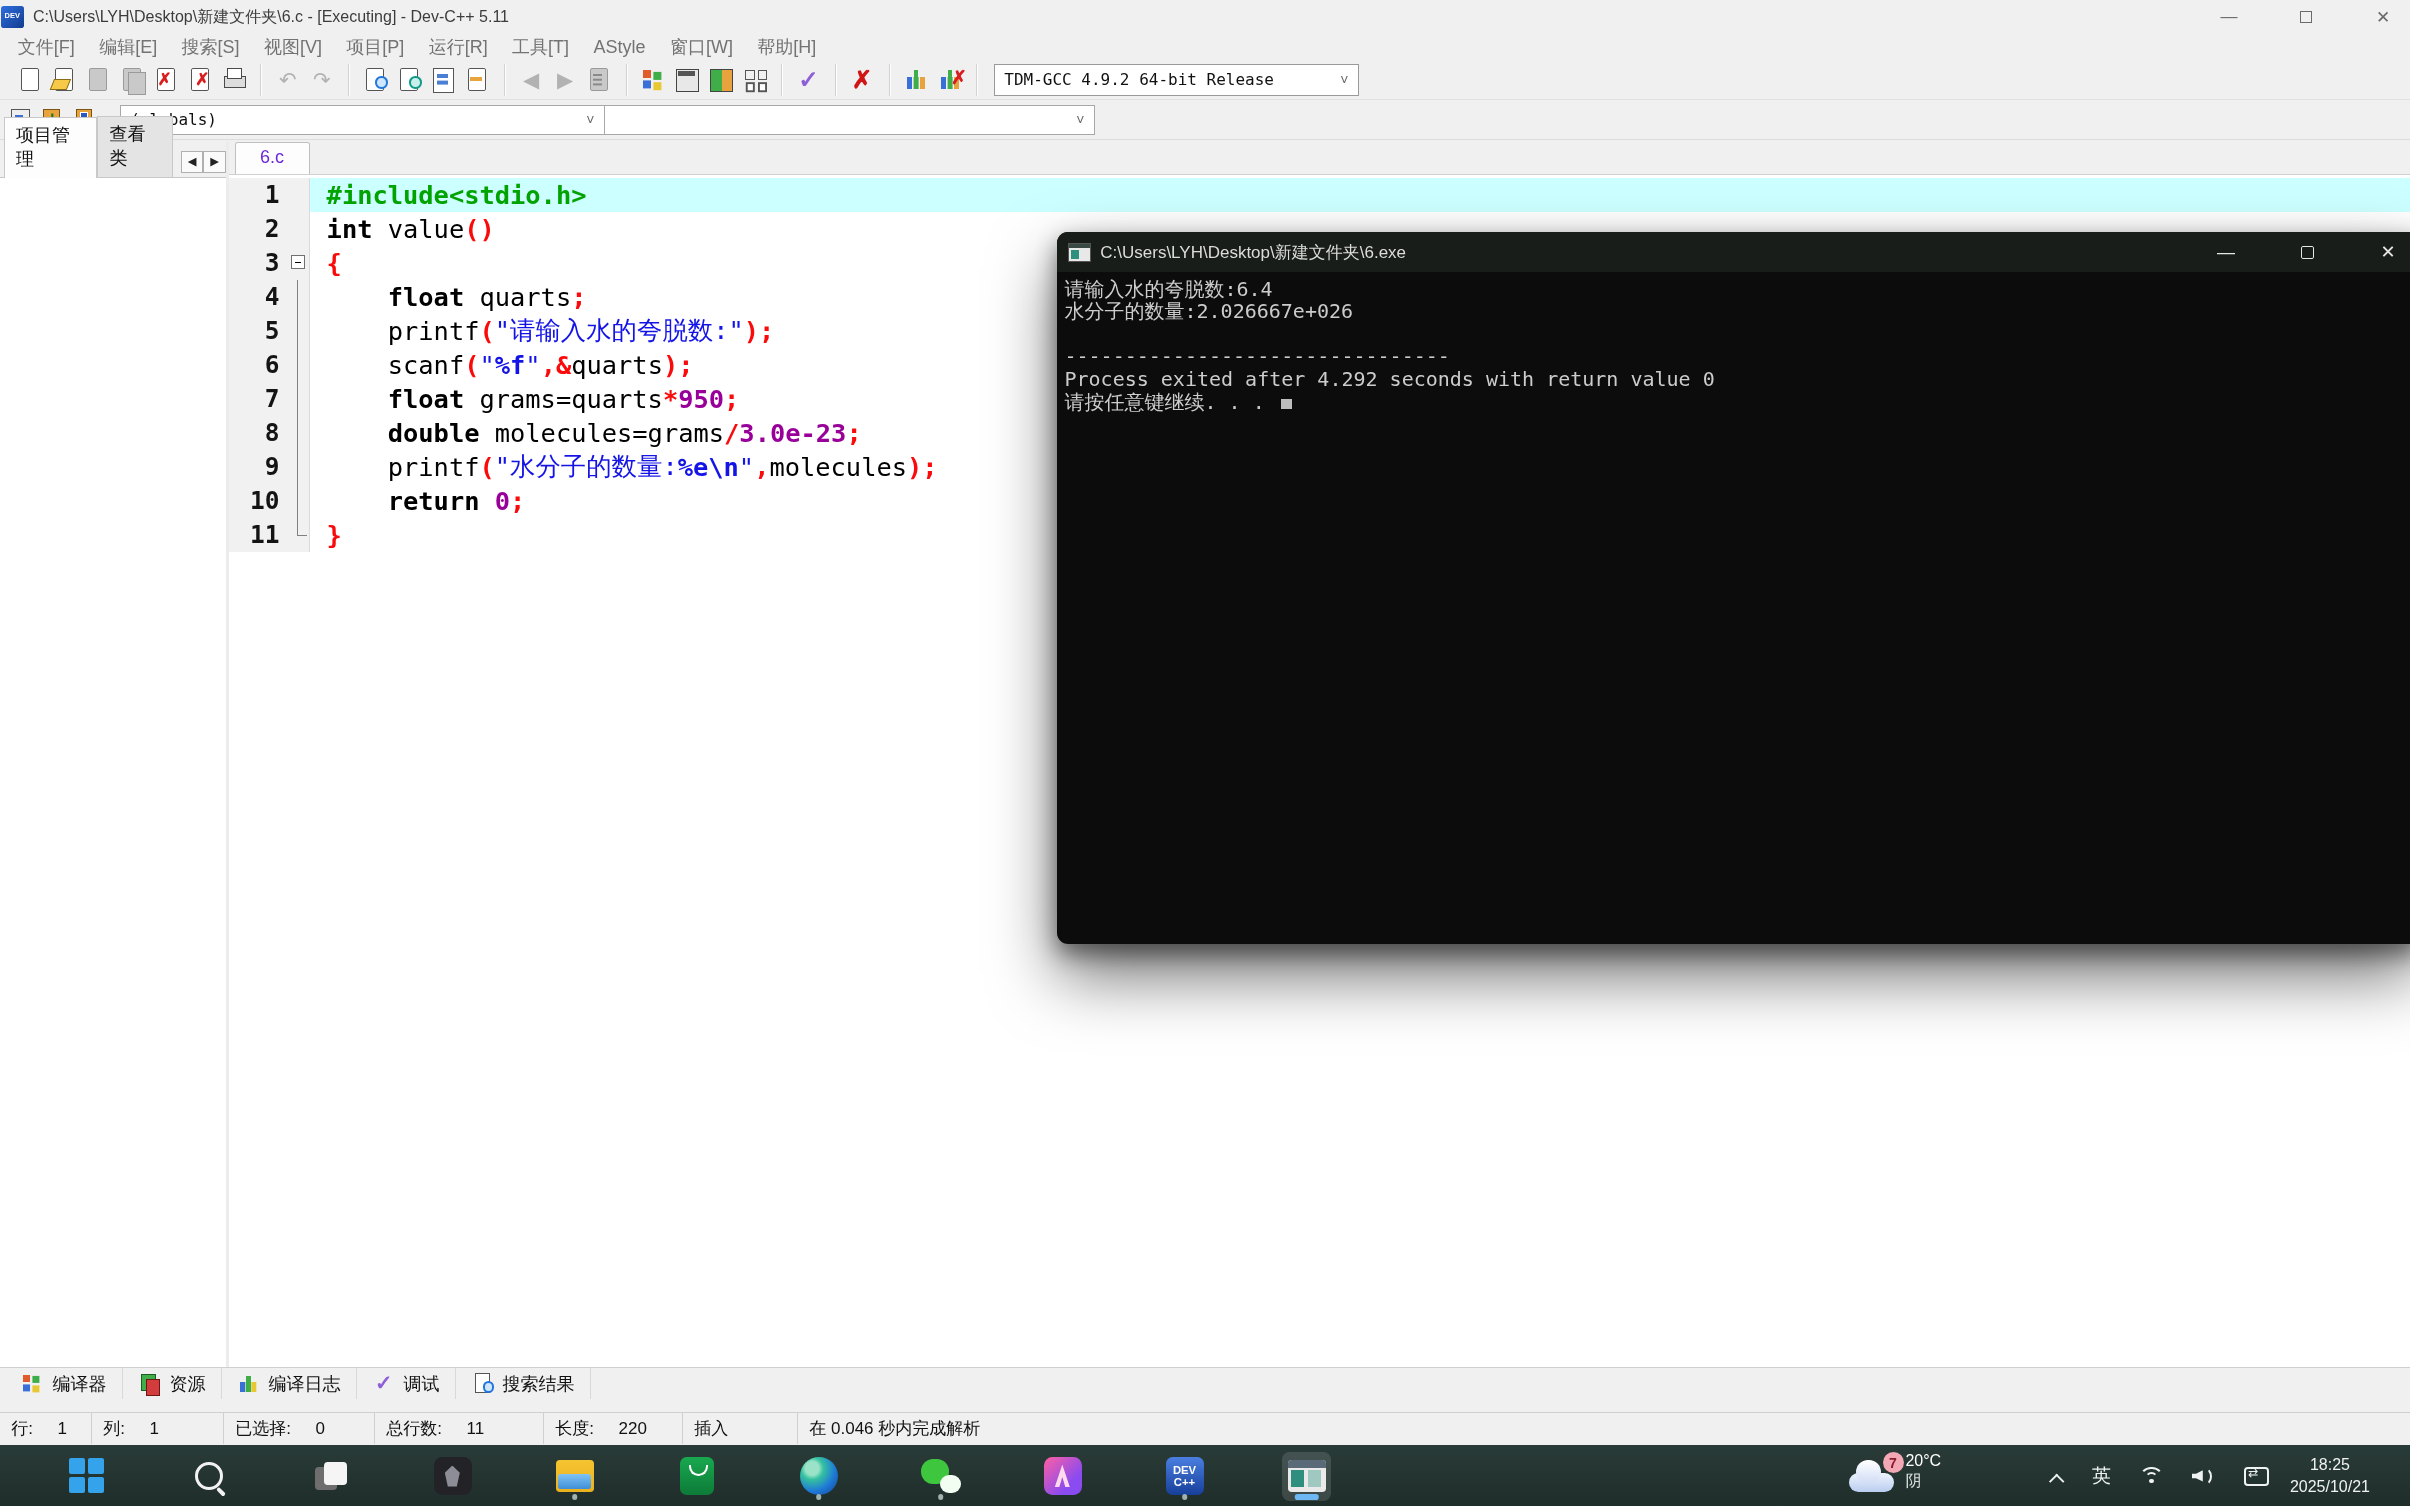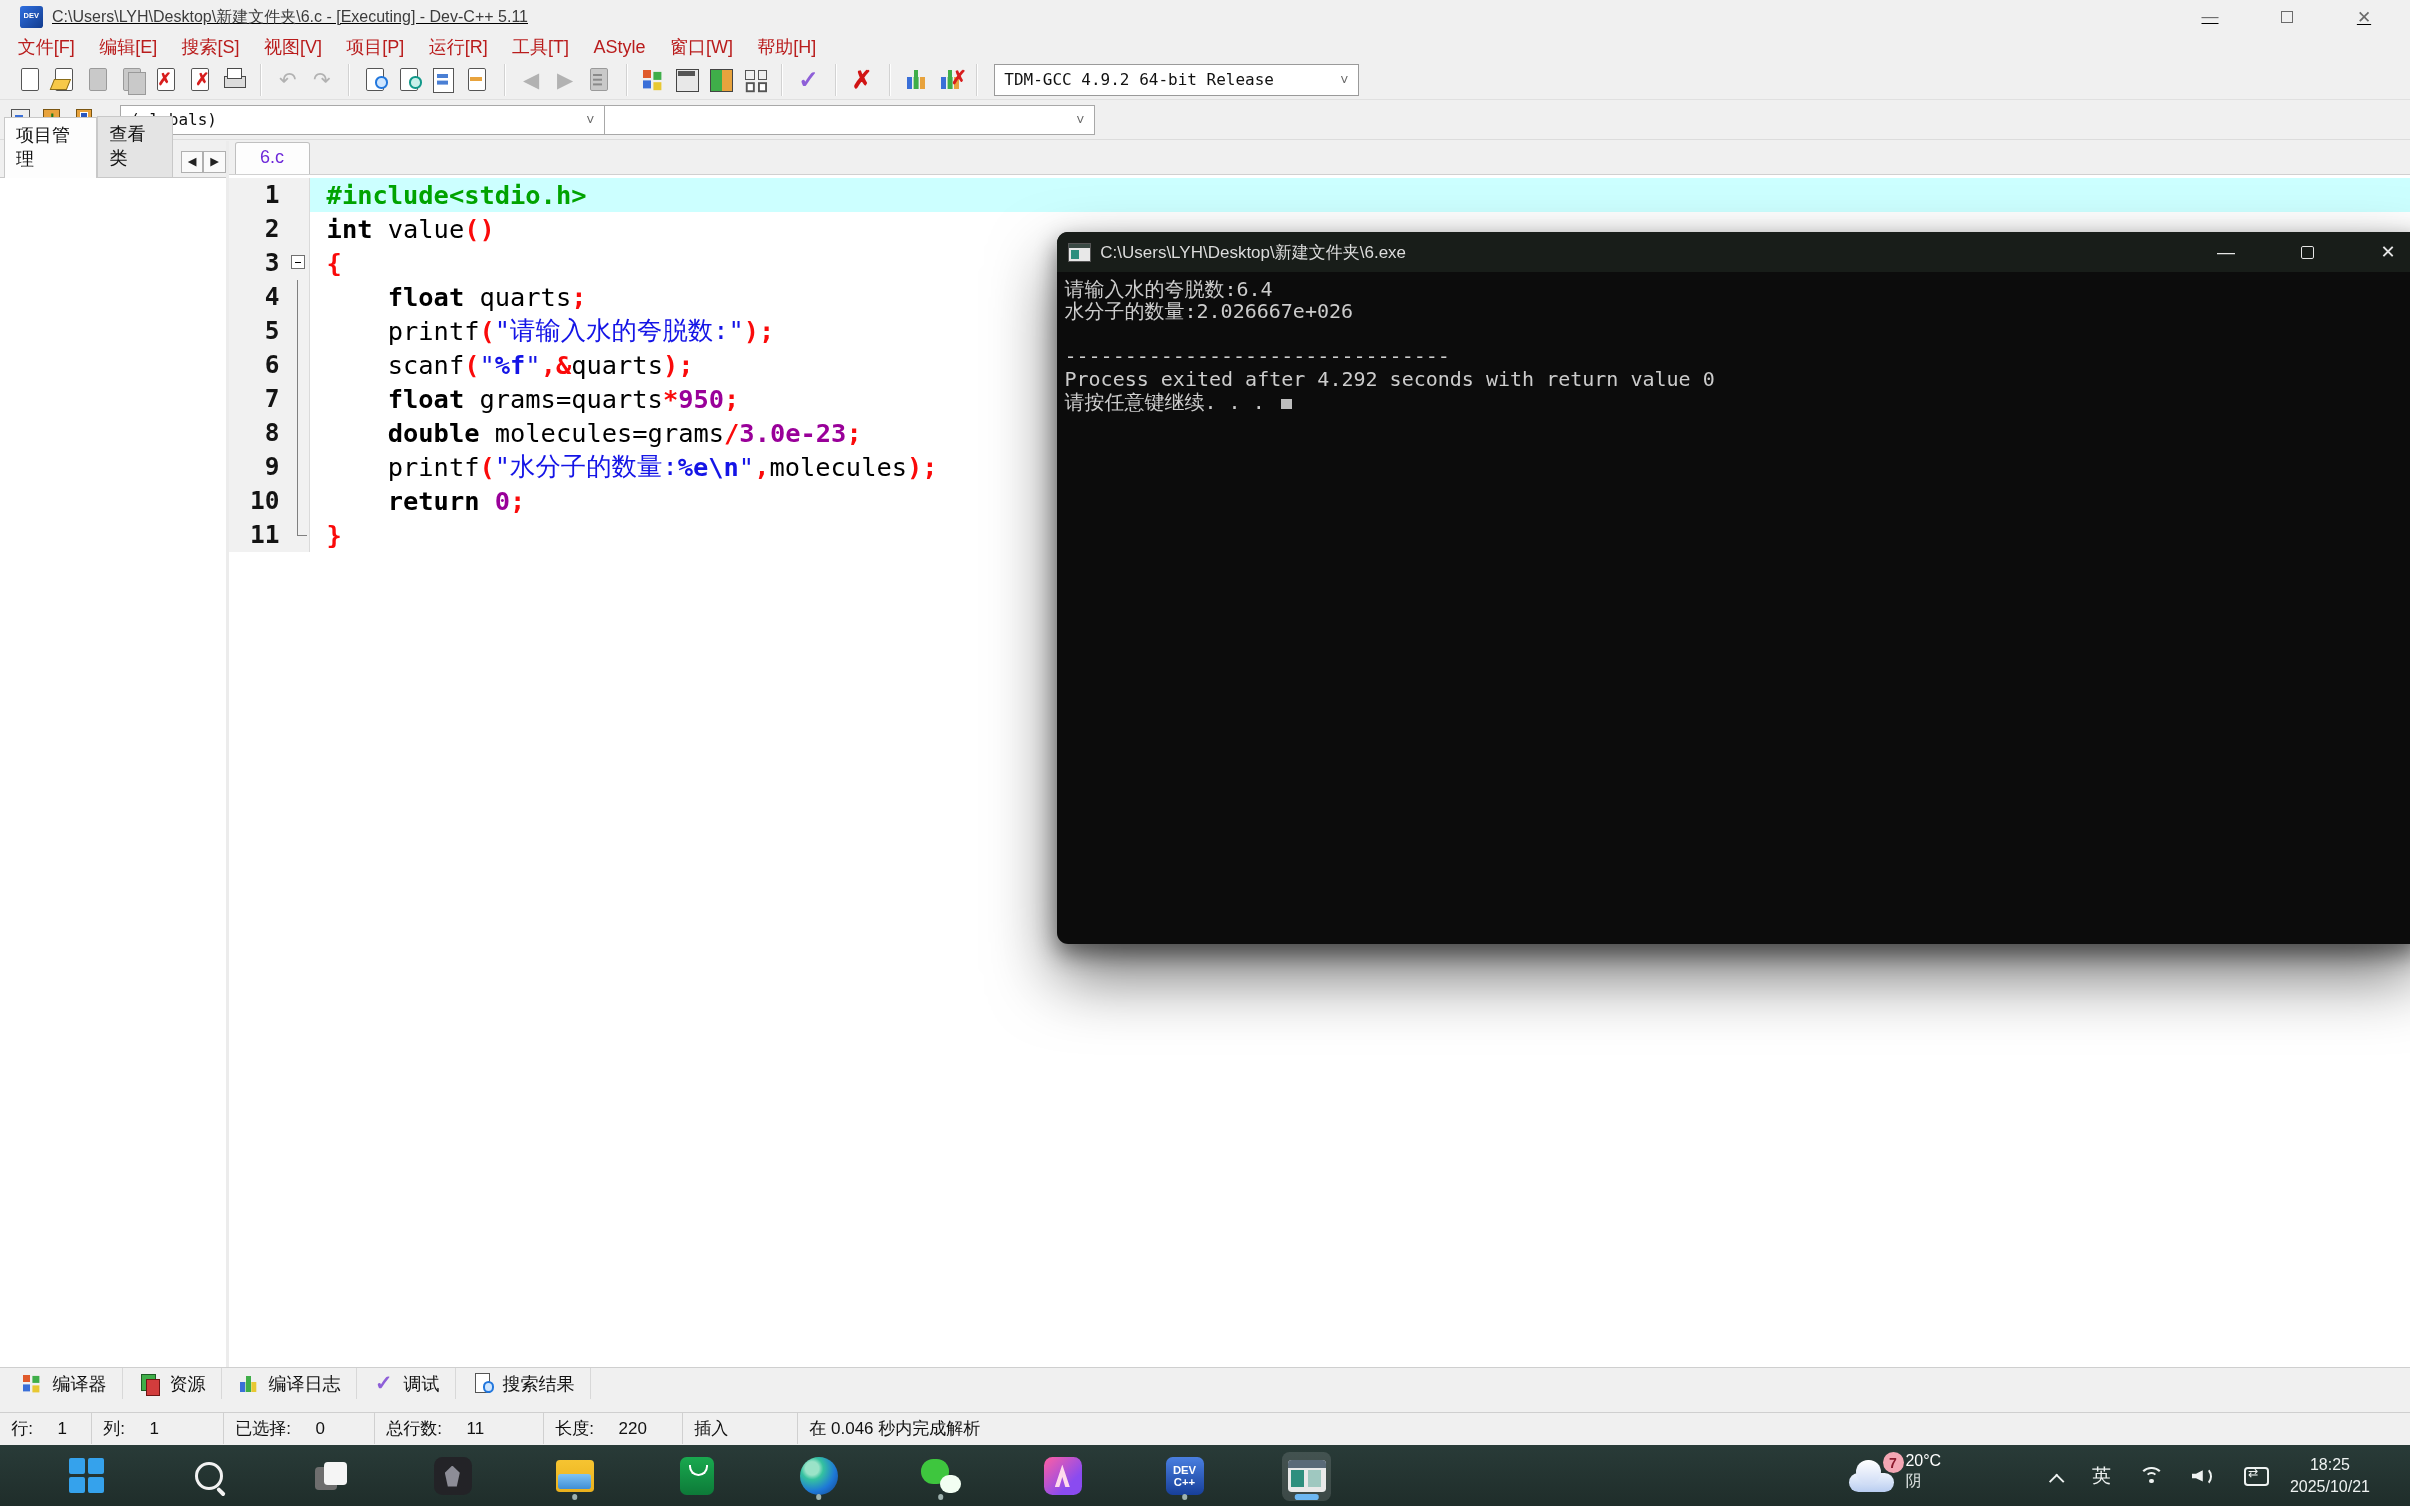--- a/index.html
+++ b/index.html
@@ -3,31 +3,31 @@
 <meta charset="utf-8">
 <style>
   * { margin:0; padding:0; box-sizing:border-box; }
   html,body { width:2411px; height:1507px; overflow:hidden; }
   body { font-family:"Liberation Sans", sans-serif; background:#f0f0f0; position:relative; }
   #screen { position:absolute; inset:0; overflow:hidden; }
 
   
   #devwin { position:absolute; left:0; top:0; width:2411px; height:1444px; background:#f0f0f0; }
 
-  .titlebar { height:34px; display:flex; align-items:center; padding:0 20px; background:#f0f0f0;text-decoration:underline; }
+  .titlebar { height:34px; display:flex; align-items:center; padding:0 1px; background:#f0f0f0; }
   .app-icon { width:22.6px; height:22.6px; border-radius:2.8px; background:linear-gradient(135deg,#2f6fe0,#123c8e); position:relative; margin-right:9.4px; }
   .app-icon::after { content:"DEV"; position:absolute; left:0; right:0; top:5.6px; text-align:center; font-size:7.5px; font-weight:bold; color:#fff; }
   .title-text { font-size:16px; color:#3c3c3c; }
   .win-controls { margin-left:auto; display:flex; gap:49px; padding-right:13px; }
   .wbtn { width:28px; height:24.5px; display:flex; align-items:center; justify-content:center; color:#6b6b6b; font-size:17px; }
   .wbtn .restore { width:12.2px; height:12.2px; border:1.4px solid #6b6b6b; position:relative; background:#f0f0f0; }
   .wbtn .restore::before { content:""; position:absolute; left:2.8px; top:-4.7px; width:12.2px; height:12.2px; border:1.4px solid #6b6b6b; z-index:-1; }
 
   .menubar { height:26px; display:flex; align-items:center; padding-left:5.6px; background:#f0f0f0; }
-  .mitem { padding:2.8px 12.2px; font-size:18px; color:#b91c1c; }
+  .mitem { padding:2.8px 12.2px; font-size:18px; color:#737373; }
 
   .toolbar { height:40px; display:flex; align-items:center; padding-left:7.5px; background:#f0f0f0; border-bottom:0.9px solid #e0e0e0; }
   .tbgroup { display:flex; align-items:center; padding:0 5.6px; }
   .tbsep { width:0.9px; height:32px; background:#d2d2d2; margin:0 3.8px; box-shadow:0.9px 0 0 #fff; }
   .tbi { width:34px; height:30px; position:relative; display:inline-block; }
 
   
   .pg::before { content:""; position:absolute; left:7.5px; top:3.8px; width:16px; height:21px; background:#fff; border:1.9px solid #555; border-radius:1.9px; }
   .pggray::before { content:""; position:absolute; left:7.5px; top:3.8px; width:16px; height:21px; background:#c9c9c9; border:1.9px solid #9a9a9a; border-radius:1.9px; }
   .i-open-file-icon::after { content:""; position:absolute; left:4.7px; bottom:4.7px; width:15px; height:8.5px; background:#f7c948; border:0.9px solid #8a6d1a; transform:skewX(-22deg); }

